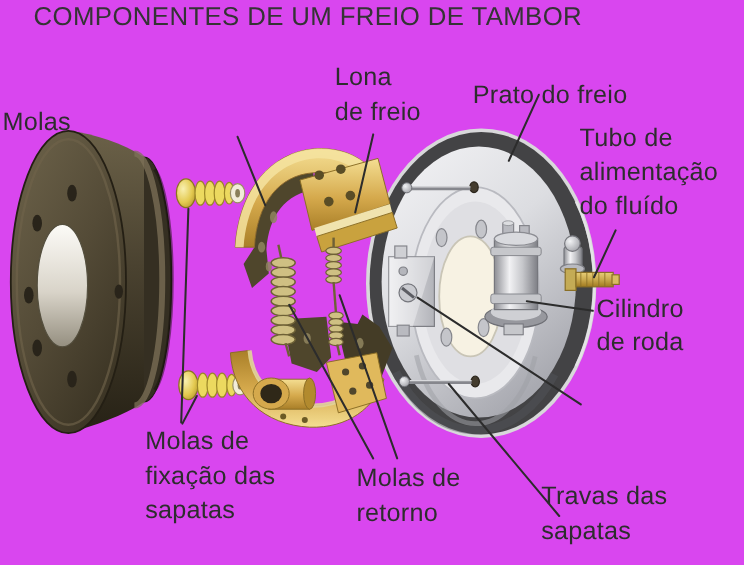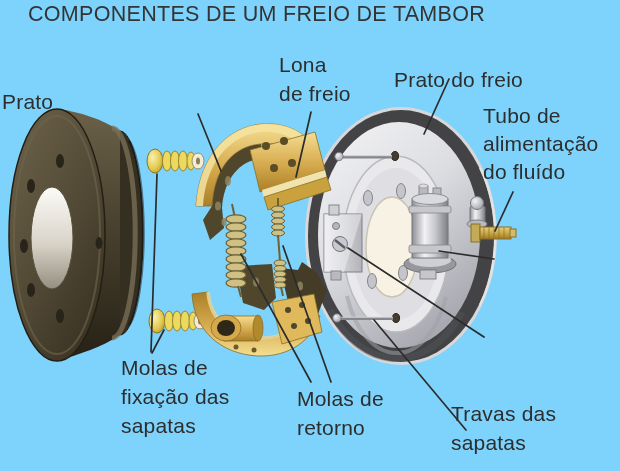--- a/index.html
+++ b/index.html
@@ -1,17 +1,17 @@
 <!DOCTYPE html>
 <html><head>
 <meta charset="utf-8">
 <style>
   html,body { margin:0; padding:0; background:#ffffff; }
   .stage {
-    position:relative; width:620px; height:471px; background:#7dd3fc;
+    position:relative; width:620px; height:471px; background:#d946ef;
     overflow:hidden; font-family:"Liberation Sans", sans-serif;
   }
   .stage svg { position:absolute; left:0; top:0; }
   .title {
     position:absolute; left:28px; top:1px;
     font-size:21.5px; line-height:26px; font-weight:400;
     color:#343434; letter-spacing:0.3px; white-space:nowrap;
   }
   .label {
     position:absolute; font-size:21px; line-height:28px; font-weight:400;
@@ -264,27 +264,29 @@
     <line x1="348" y1="248" x2="484" y2="337"></line>
     <line x1="374" y1="320" x2="466" y2="430"></line>
     <line x1="283" y1="246" x2="331" y2="382"></line>
     <line x1="241" y1="254" x2="311" y2="382"></line>
     <line x1="157" y1="174" x2="151" y2="352"></line>
     <line x1="164" y1="330" x2="152" y2="353"></line>
   </g>
 </svg>
 
   <div class="title">COMPONENTES DE UM FREIO DE TAMBOR</div>
-  <div class="label lbl-tambor">Prato</div>
+  <div class="label lbl-tambor">Molas</div>
   <div class="label lbl-lona">Lona
 de freio</div>
   <div class="label lbl-prato">Prato do freio</div>
   <div class="label lbl-tubo">Tubo de
 alimentação
 do fluído</div>
+  <div class="label lbl-cilindro">Cilindro
+de roda</div>
   <div class="label lbl-travas">Travas das
 sapatas</div>
   <div class="label lbl-retorno">Molas de
 retorno</div>
   <div class="label lbl-fixacao">Molas de
 fixação das
 sapatas</div>
 </div>
 
 </body></html>

